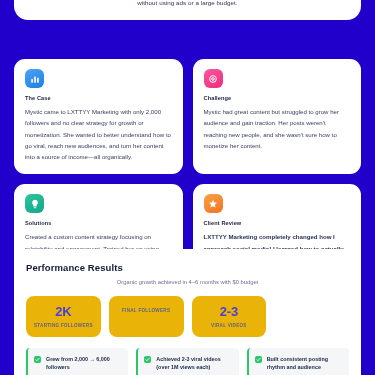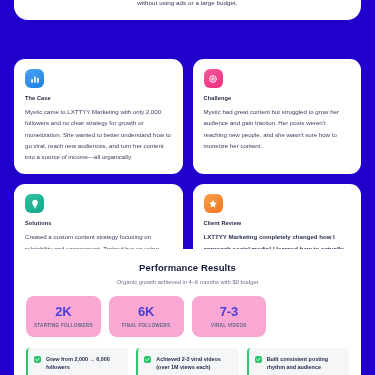--- a/index.html
+++ b/index.html
@@ -66,33 +66,33 @@
   }
 
   
   .perf {
     position: absolute; left: 14px; top: 249px;
     width: 347px; background: #ffffff;
     border-radius: 13px;
     padding: 13px 12px 14px;
   }
   .perf-title {
-    text-align: center; font-size: 9.5px; font-weight: bold;
+    font-size: 9.5px; font-weight: bold;
     color: #141a38; letter-spacing: 0.01em;
   }
   .perf-sub {
     text-align: center; font-size: 5.8px;
     color: #6a7191; margin-top: 6px;
   }
   .stats {
     display: grid; grid-template-columns: repeat(4,1fr);
     gap: 8px; margin-top: 11px;
   }
   .stat {
-    background: #f9a8d4;
+    background: #eab308;
     border-radius: 8px;
     padding: 8px 2px 9px;
     text-align: center;
   }
   .stat-value {
     font-size: 13px; font-weight: bold;
     color: #4a3fd6; letter-spacing: -0.01em;
   }
   .stat-label {
     margin-top: 4px;
@@ -184,25 +184,24 @@
   <div class="perf">
     <div class="perf-title">Performance Results</div>
     <div class="perf-sub">Organic growth achieved in 4–6 months with $0 budget</div>
 
     <div class="stats">
       <div class="stat">
         <div class="stat-value">2K</div>
         <div class="stat-label">STARTING FOLLOWERS</div>
       </div>
       <div class="stat">
-        <div class="stat-value">6K</div>
         <div class="stat-label">FINAL FOLLOWERS</div>
       </div>
       <div class="stat">
-        <div class="stat-value">7-3</div>
+        <div class="stat-value">2-3</div>
         <div class="stat-label">VIRAL VIDEOS</div>
       </div>
     </div>
 
     <div class="checks">
       <div class="check">
         <span class="check-box">
           <svg viewBox="0 0 24 24" fill="none" stroke="#ffffff" stroke-width="4" stroke-linecap="round" stroke-linejoin="round">
               <path d="M4 13l5 5L20 6"></path>
             </svg>

